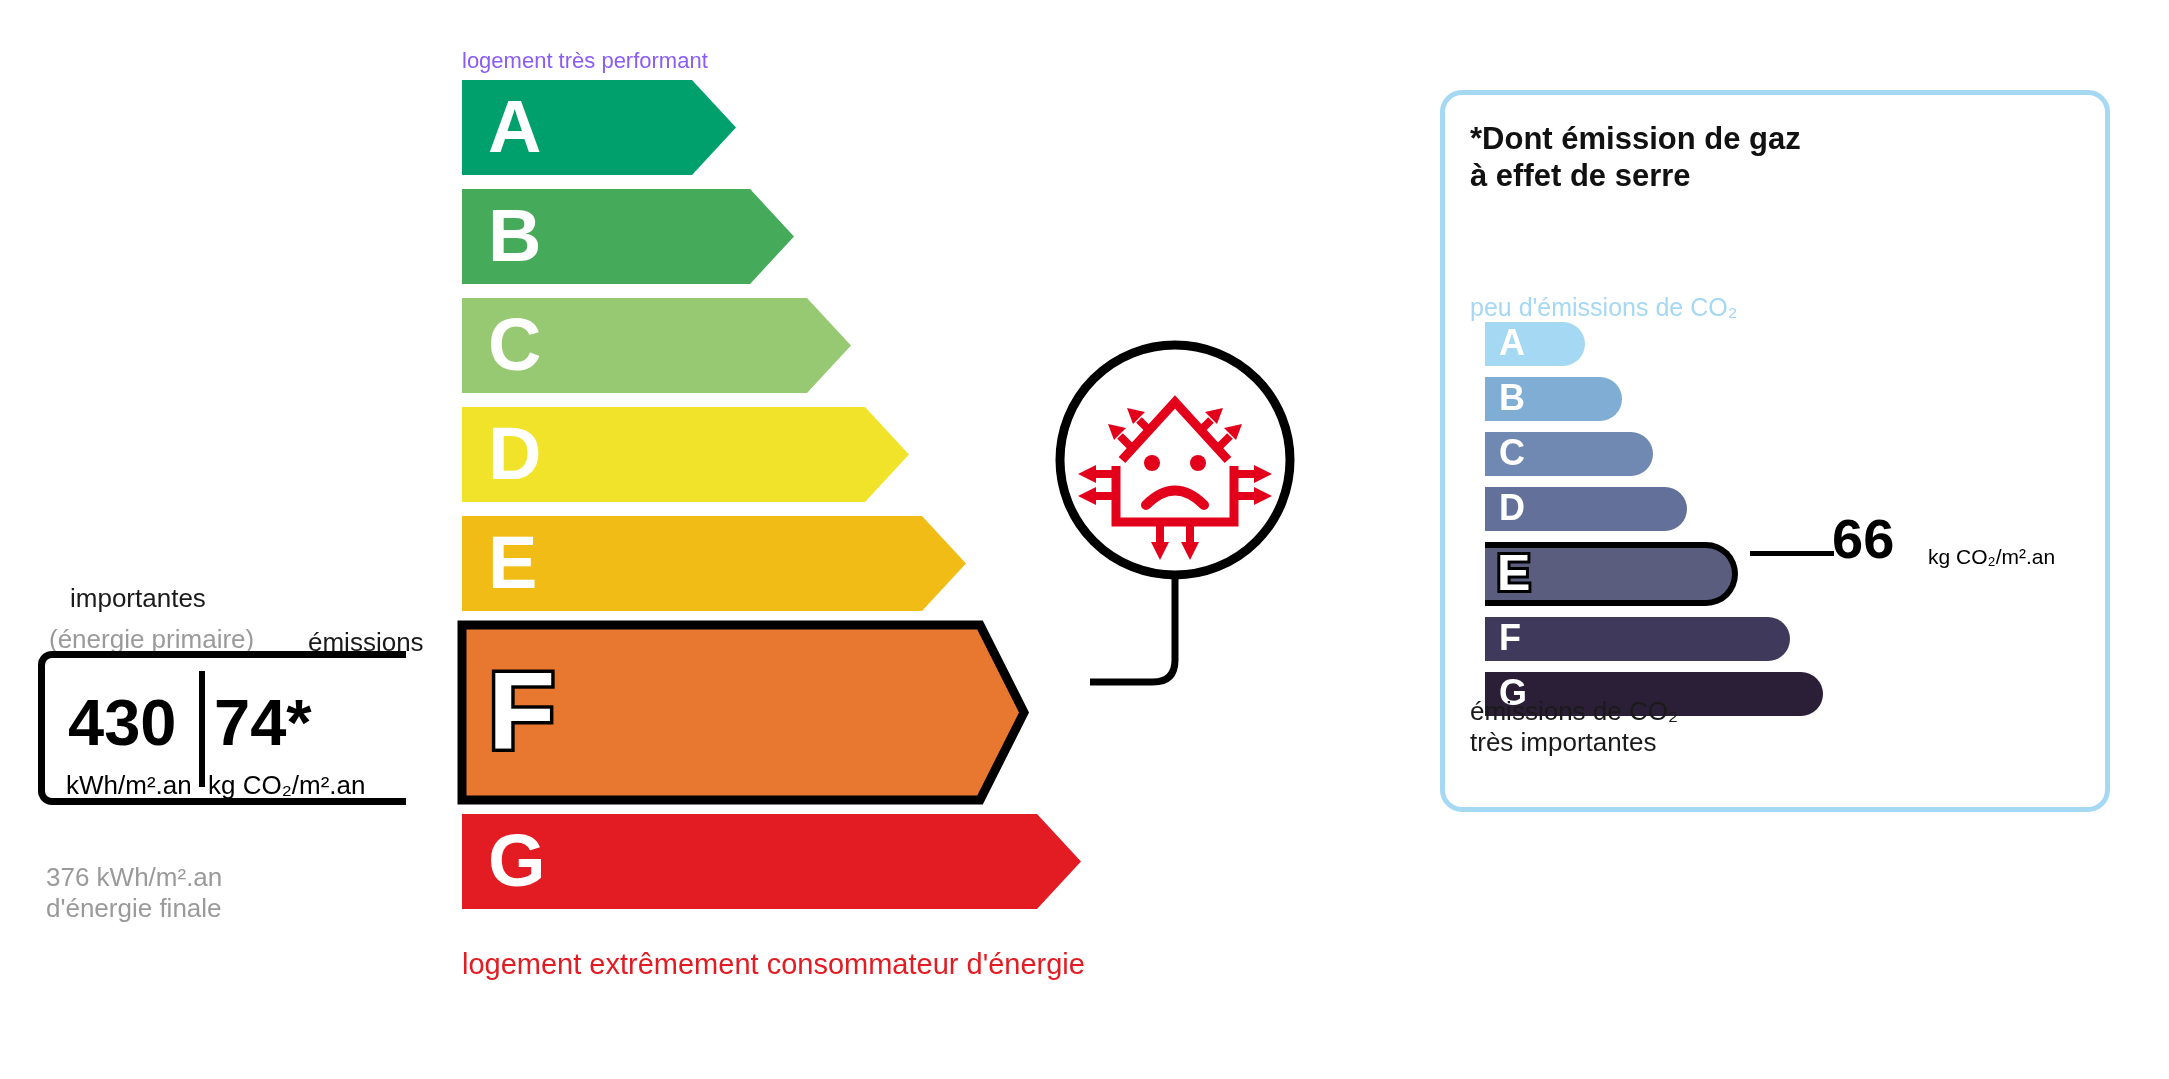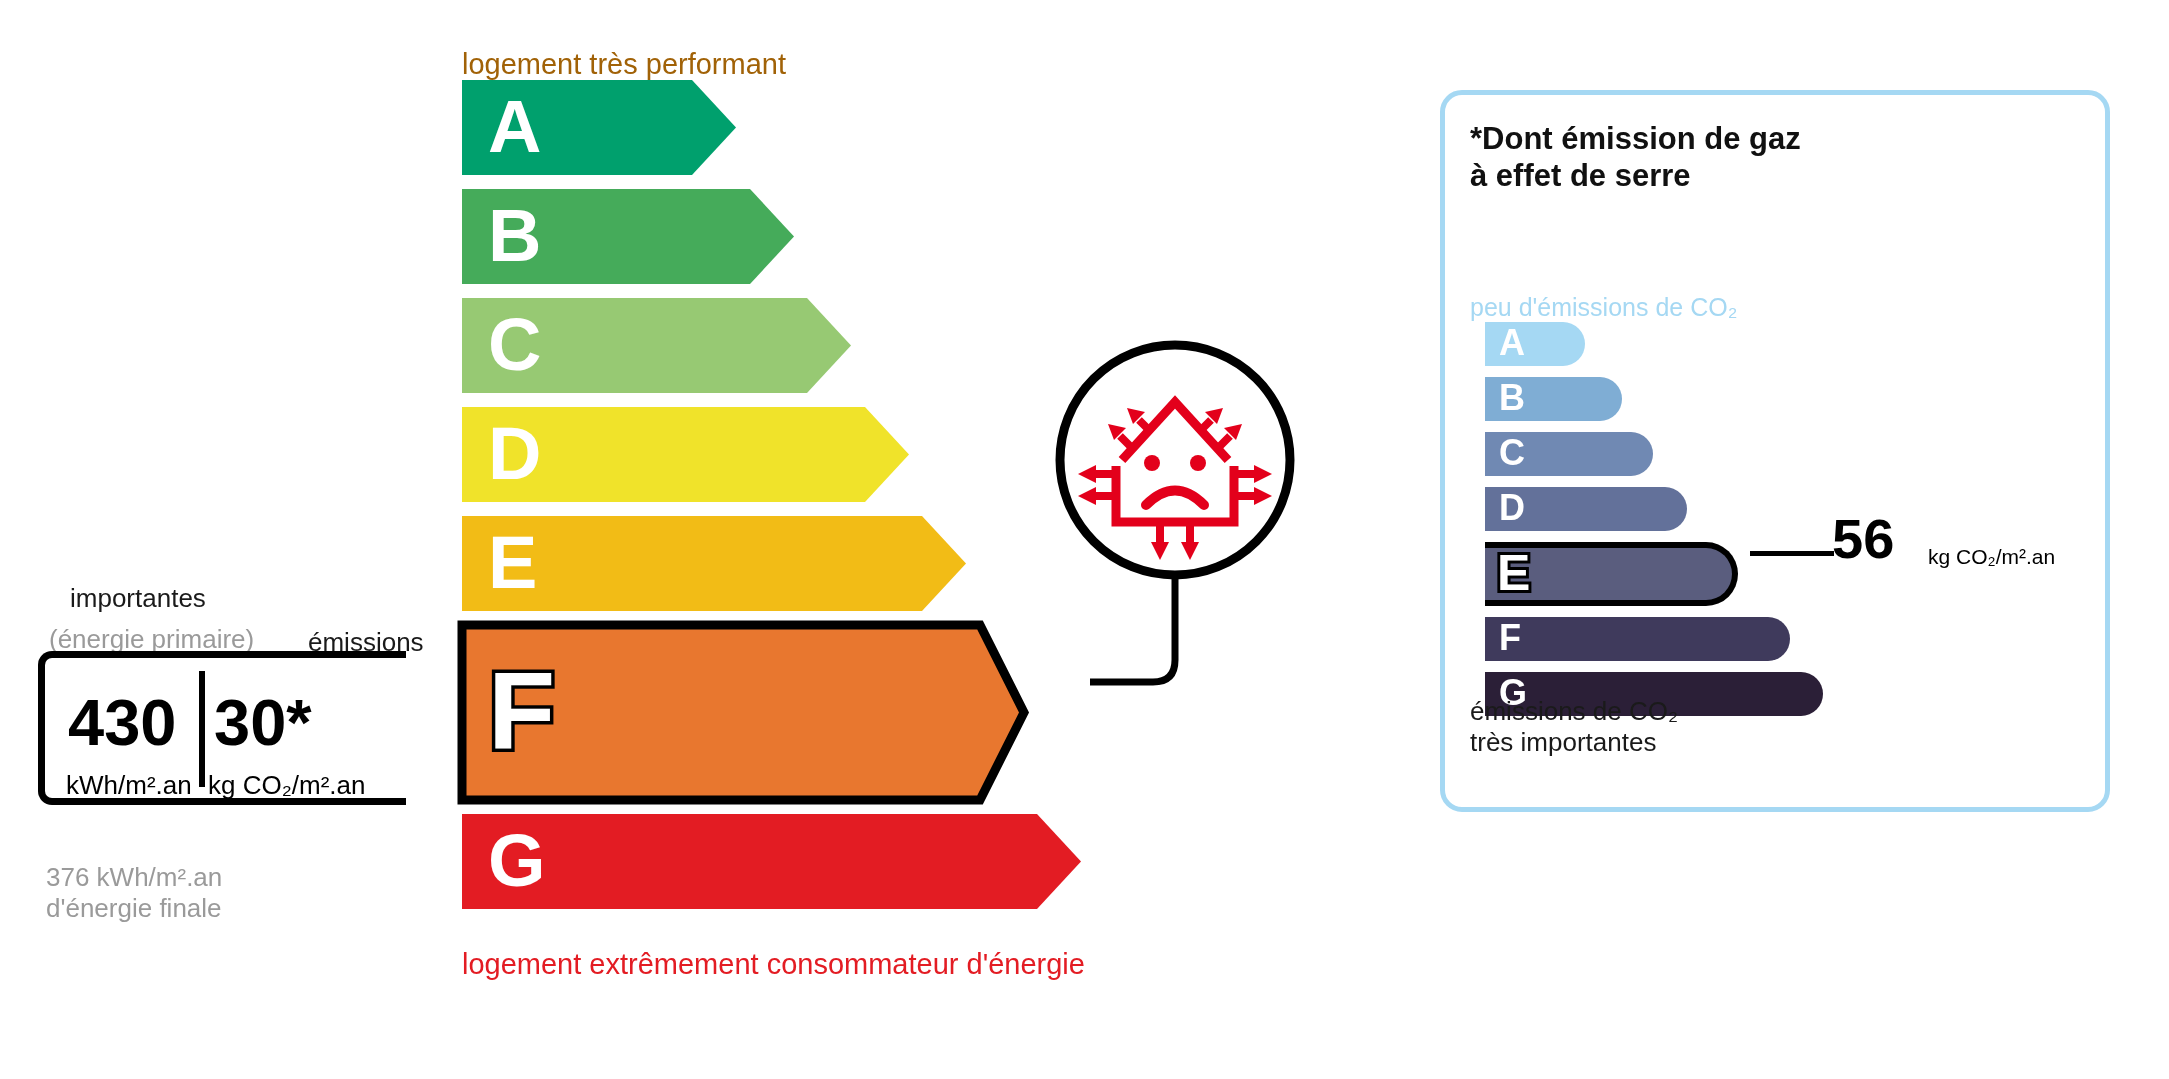--- a/index.html
+++ b/index.html
@@ -6,21 +6,21 @@
   body{
     width:2169px;height:1079px;position:relative;overflow:hidden;
     font-family:"Liberation Sans",sans-serif;
     -webkit-font-smoothing:antialiased;
   }
 
   
   #dpe-scale{position:absolute;left:0;top:0;width:1340px;height:1079px;}
   .top-caption{
     position:absolute;left:462px;top:48px;
-    font-size:29px;color:#a16207;white-space:nowrap;
+    font-size:22px;color:#8b5cf6;white-space:nowrap;
   }
   .bottom-caption{
     position:absolute;left:462px;top:948px;
     font-size:29px;color:#e31c23;white-space:nowrap;text-align:right;
   }
 
   .band{position:absolute;left:462px;height:95px;}
   .band svg{display:block;overflow:visible;}
   .band .letter{
     position:absolute;left:26px;top:50%;transform:translateY(-52%);
@@ -148,21 +148,21 @@
     <span id="label-energie-primaire">(énergie primaire)</span>
     <span id="label-emissions">émissions</span>
   </div>
 </div>
 
 <div id="consumption-box"></div>
 <div id="divider"></div>
 
 <div class="val-num" id="value-consumption">430</div>
 <div class="val-unit" id="unit-consumption">kWh/m².an</div>
-<div class="val-num" id="value-emissions">30*</div>
+<div class="val-num" id="value-emissions">74*</div>
 <div class="val-unit" id="unit-emissions">kg CO₂/m².an</div>
 <div id="final-energy">376 kWh/m².an<br>d'énergie finale</div>
 
 <div id="house-callout">
   <svg width="300" height="380" viewBox="0 0 300 380">
 
     <path d="M 155 235 L 155 320 Q 155 342 133 342 L 70 342" fill="none" stroke="#000" stroke-width="7" stroke-linecap="butt"></path>
 
     <circle cx="155" cy="120" r="115" fill="#ffffff" stroke="#000000" stroke-width="9"></circle>
     <g stroke="#e3001b" stroke-width="9" fill="#e3001b" stroke-linecap="butt">
@@ -234,14 +234,14 @@
     </div>
     <div class="co2-bar" style="top: 617px; width: 305px; height: 44px; background: rgb(63, 58, 92);">
       <span class="co2-letter">F</span>
     </div>
     <div class="co2-bar" style="top: 672px; width: 338px; height: 44px; background: rgb(43, 31, 55);">
       <span class="co2-letter">G</span>
     </div>
   </div>
 <div id="co2-bottom-caption">émissions de CO₂<br>très importantes</div>
 <div id="co2-leader"></div>
-<div id="co2-value">56</div>
+<div id="co2-value">66</div>
 <div id="co2-value-unit">kg CO₂/m².an</div>
 
 </body></html>

